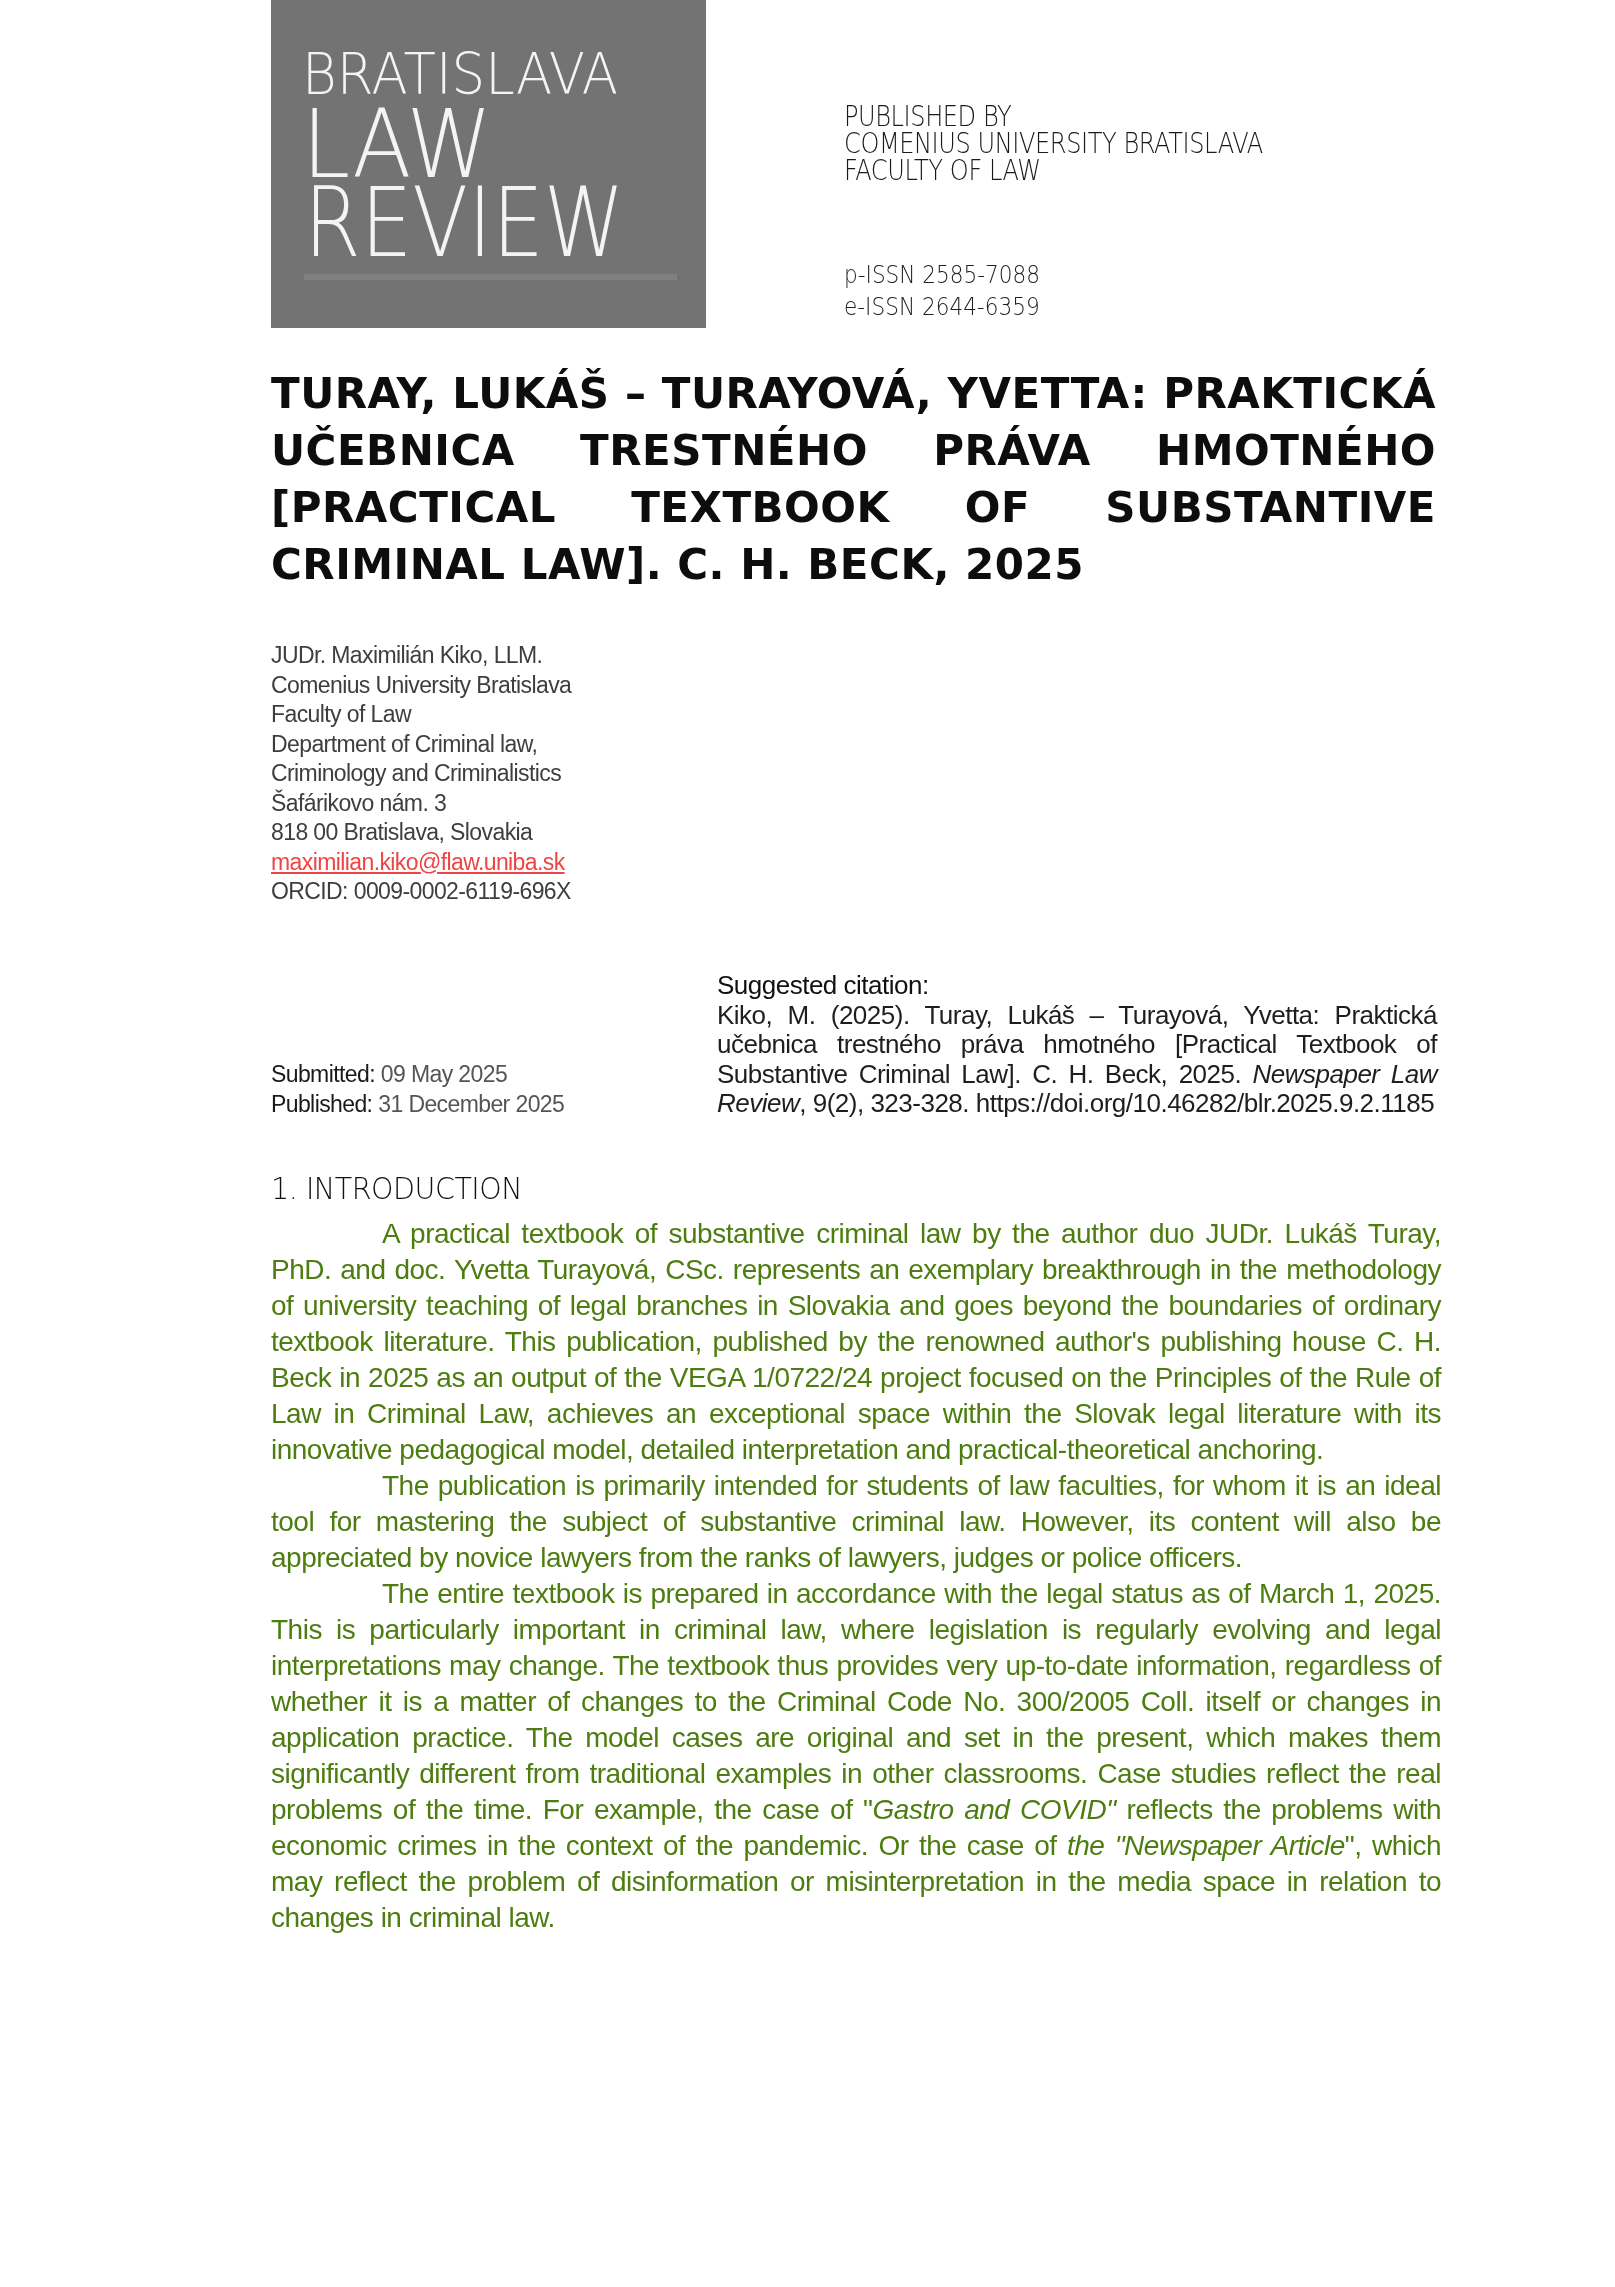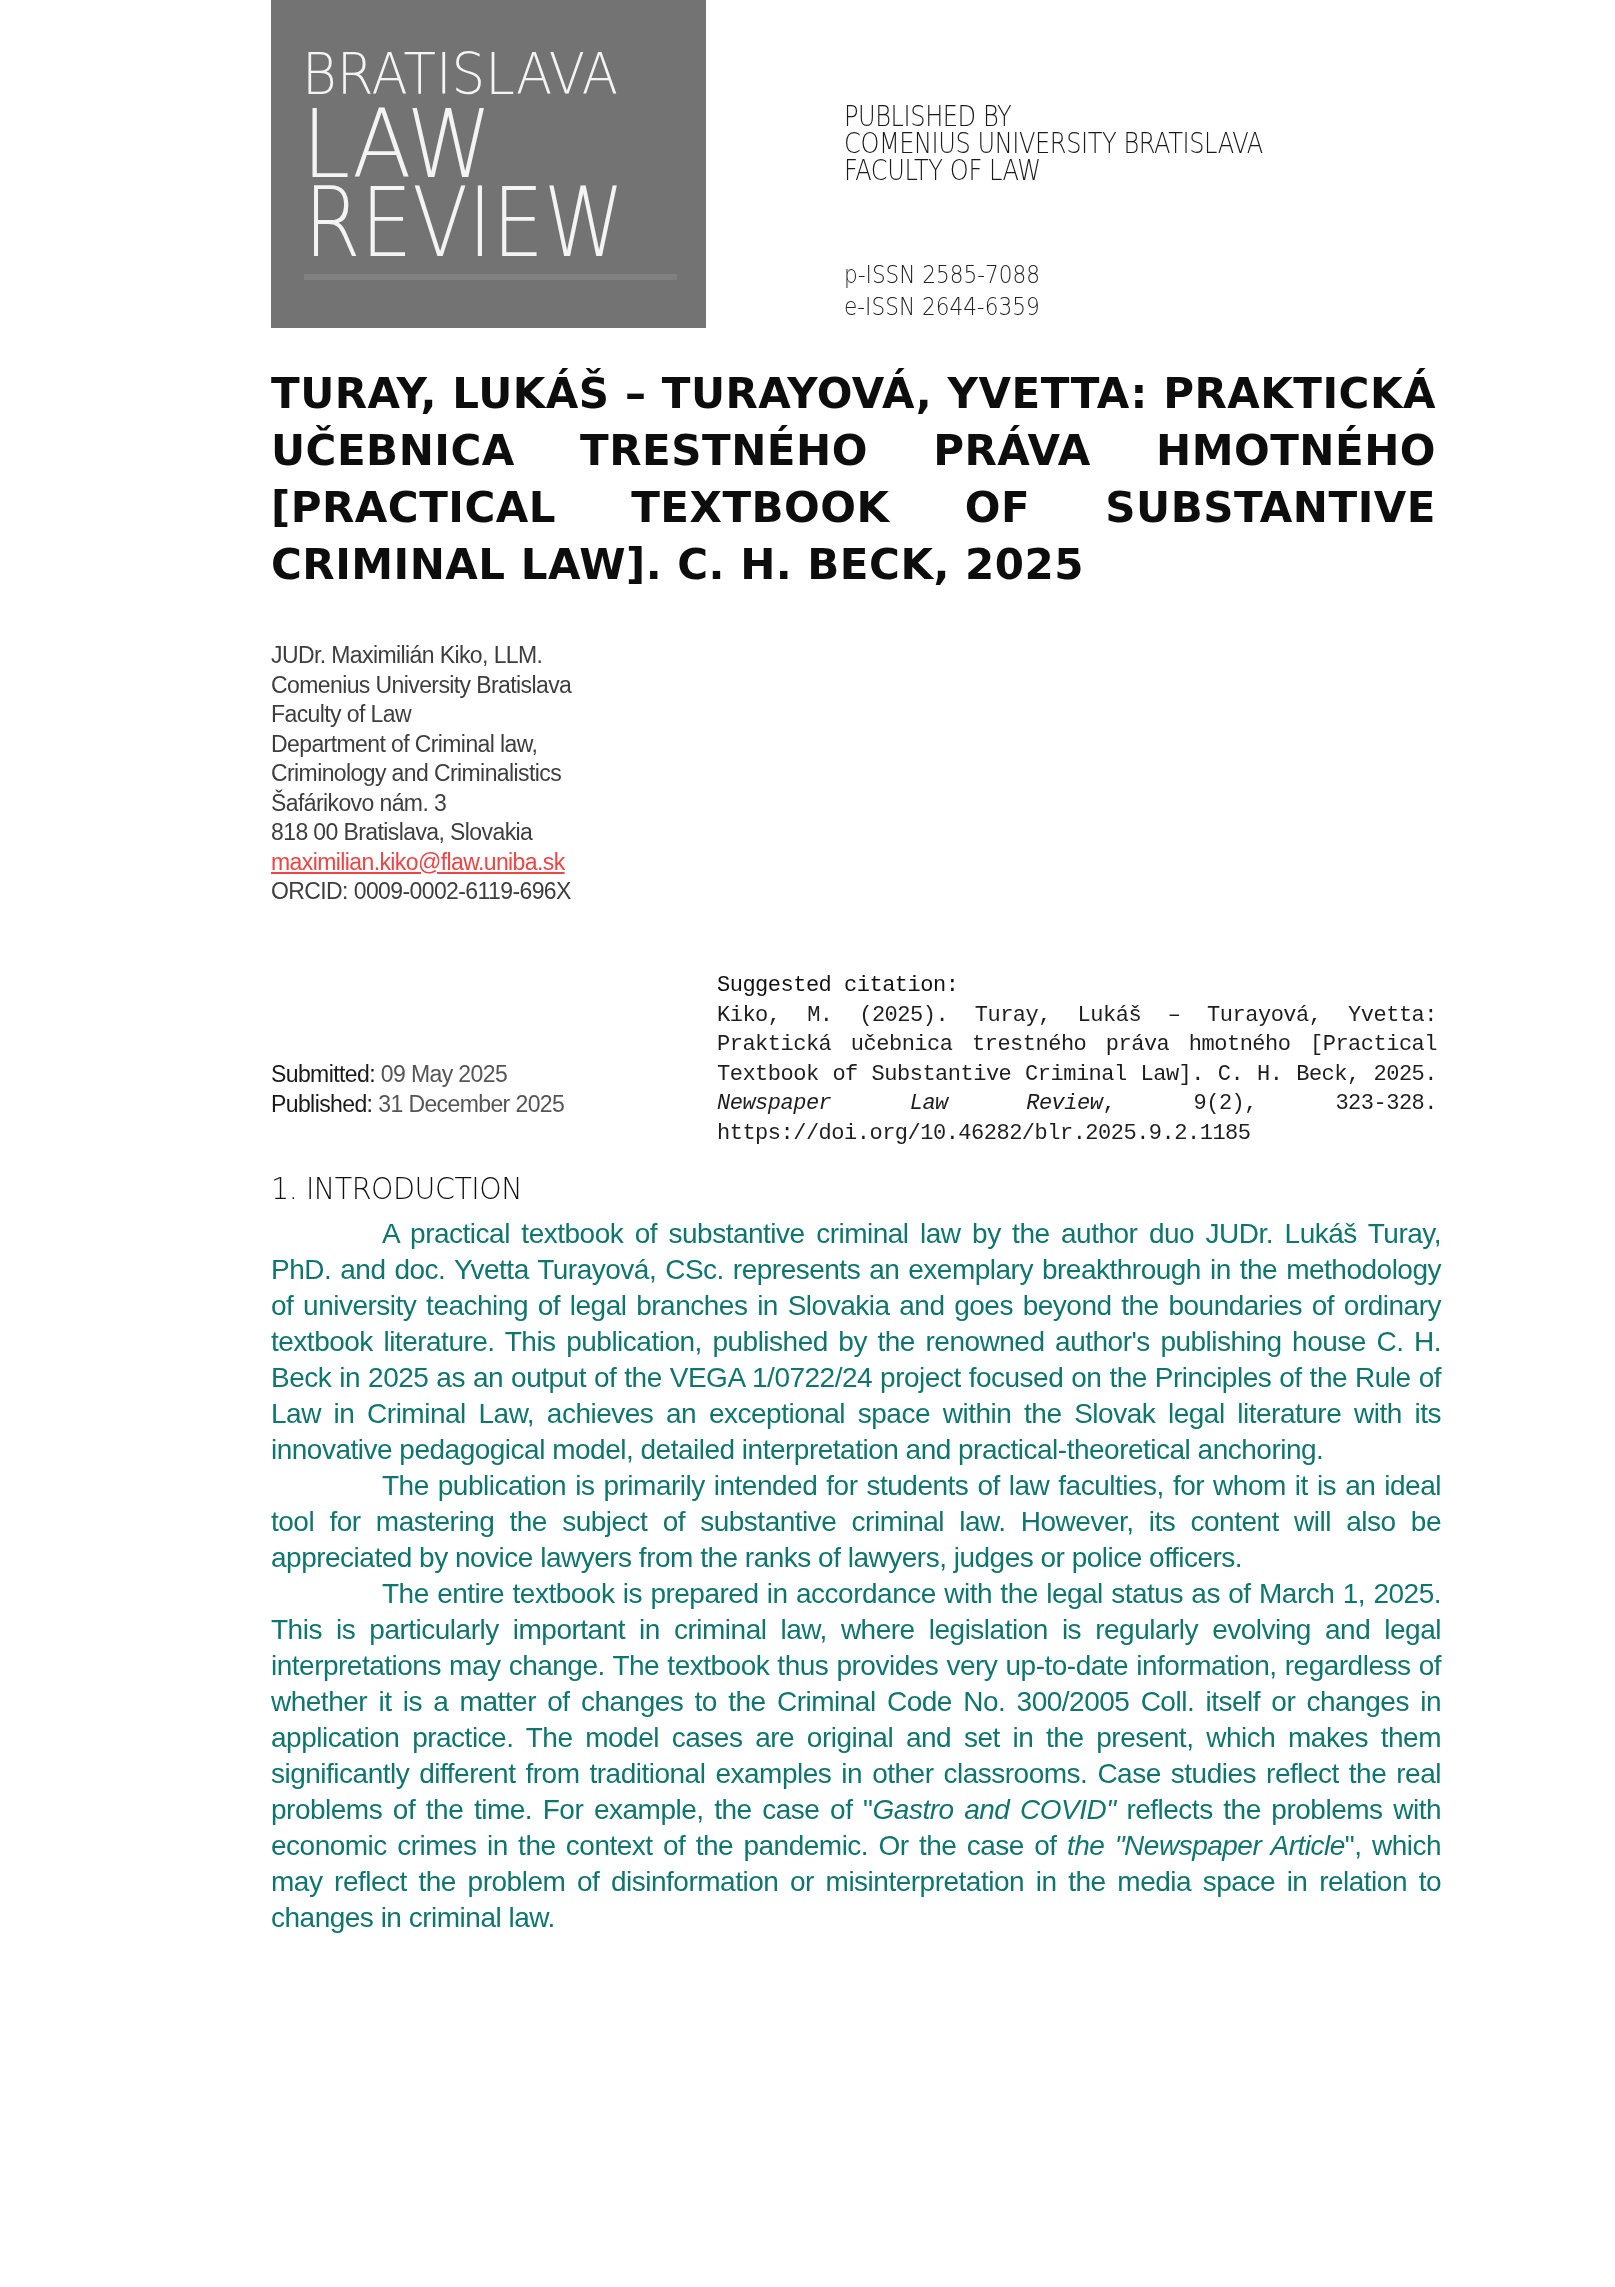--- a/index.html
+++ b/index.html
@@ -30,30 +30,30 @@
   #author { left: 271px; top: 641px; font-family: "Liberation Sans", sans-serif; font-size: 23px; line-height: 29.5px; color: #3e3e3e; font-weight: normal; }
   #author div { white-space: nowrap; letter-spacing: -0.6px; }
   #author a { color: #ef4444; text-decoration: underline; }
 
   
   #dates { left: 271px; top: 1060px; font-family: "Liberation Sans", sans-serif; font-size: 23px; line-height: 29.5px; color: #1e1e1e; letter-spacing: -0.6px; }
   #dates .lab { color: #1a1a1a; }
   #dates .val { color: #555; }
 
   
-  #citation { left: 717px; top: 971px; width: 720px; font-family: Liberation Mono, monospace; font-size: 22px; line-height: 29.5px; color: #1e1e1e; letter-spacing: -0.5px; }
+  #citation { left: 717px; top: 971px; width: 720px; font-family: Liberation Sans, sans-serif; font-size: 26px; line-height: 29.5px; color: #1e1e1e; letter-spacing: -0.5px; }
   #citation .clab { color: #111; }
   #citation .ctext { text-align: justify; text-align-last: left; }
   #citation em { font-style: italic; }
 
   
   #h1 { left: 271px; top: 1170px; font-family: "DejaVu Sans", sans-serif; font-weight: 200; font-size: 31px; color: #111; letter-spacing: -0.5px; transform: scaleX(0.92); transform-origin: left top; white-space: nowrap; }
 
   
-  #body { left: 271px; top: 1216px; width: 1170px; font-family: "Liberation Sans", sans-serif; font-size: 28px; line-height: 36px; color: #0f766e; letter-spacing: -0.5px; }
+  #body { left: 271px; top: 1216px; width: 1170px; font-family: "Liberation Sans", sans-serif; font-size: 28px; line-height: 36px; color: #4d7c0f; letter-spacing: -0.5px; }
   #body p { margin: 0; text-indent: 111px; text-align: justify; }
   #body em { font-style: italic; }
 </style>
 </head>
 <body>
 
 <div id="logo" class="abs">
   <div id="logo-l1" class="lg">BRATISLAVA</div>
   <div id="logo-l2" class="lg">LAW</div>
   <div id="logo-l3" class="lg">REVIEW</div>

